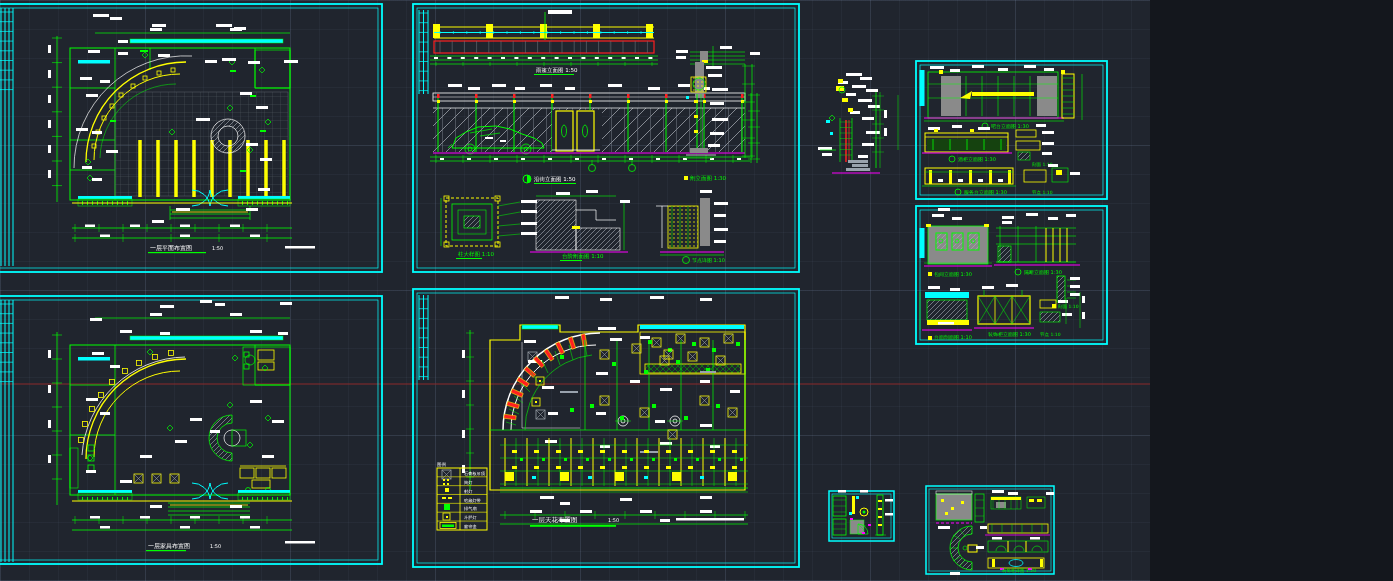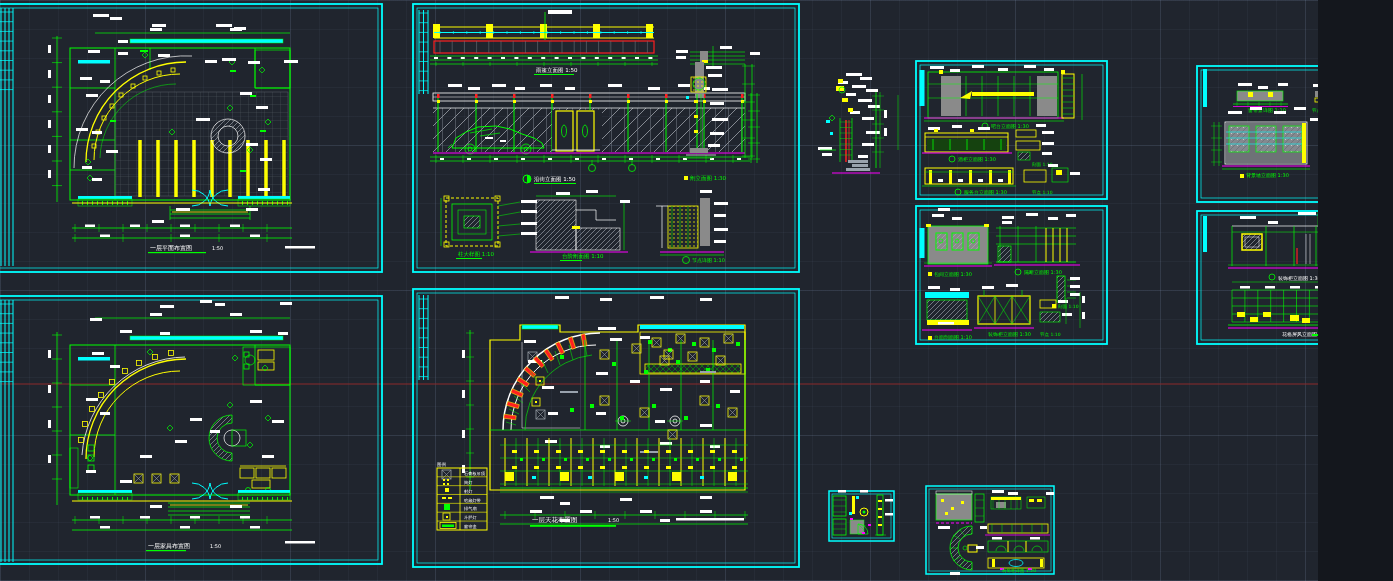--- a/index.html
+++ b/index.html
@@ -1,16 +1,16 @@
 <!DOCTYPE html>
 <html><head>
 <meta charset="utf-8">
 <style>
   html,body{margin:0;padding:0;background:#14171d;}
-  .canvas{position:relative;width:1318px;height:581px;background:#20252e;overflow:hidden;
+  .canvas{position:relative;width:1150px;height:581px;background:#20252e;overflow:hidden;
     font-family:"DejaVu Sans",sans-serif;}
   .grid{position:absolute;inset:0;pointer-events:none;
     background-image:
       repeating-linear-gradient(to right, rgba(140,160,195,0.13) 0 1px, transparent 1px 145px),
       repeating-linear-gradient(to bottom, rgba(140,160,195,0.13) 0 1px, transparent 1px 145px),
       repeating-linear-gradient(to right, rgba(140,160,195,0.055) 0 1px, transparent 1px 29px),
       repeating-linear-gradient(to bottom, rgba(140,160,195,0.055) 0 1px, transparent 1px 29px);}
   svg{position:absolute;inset:0;}
   svg text{font-family:"DejaVu Sans",sans-serif;}
 </style>

